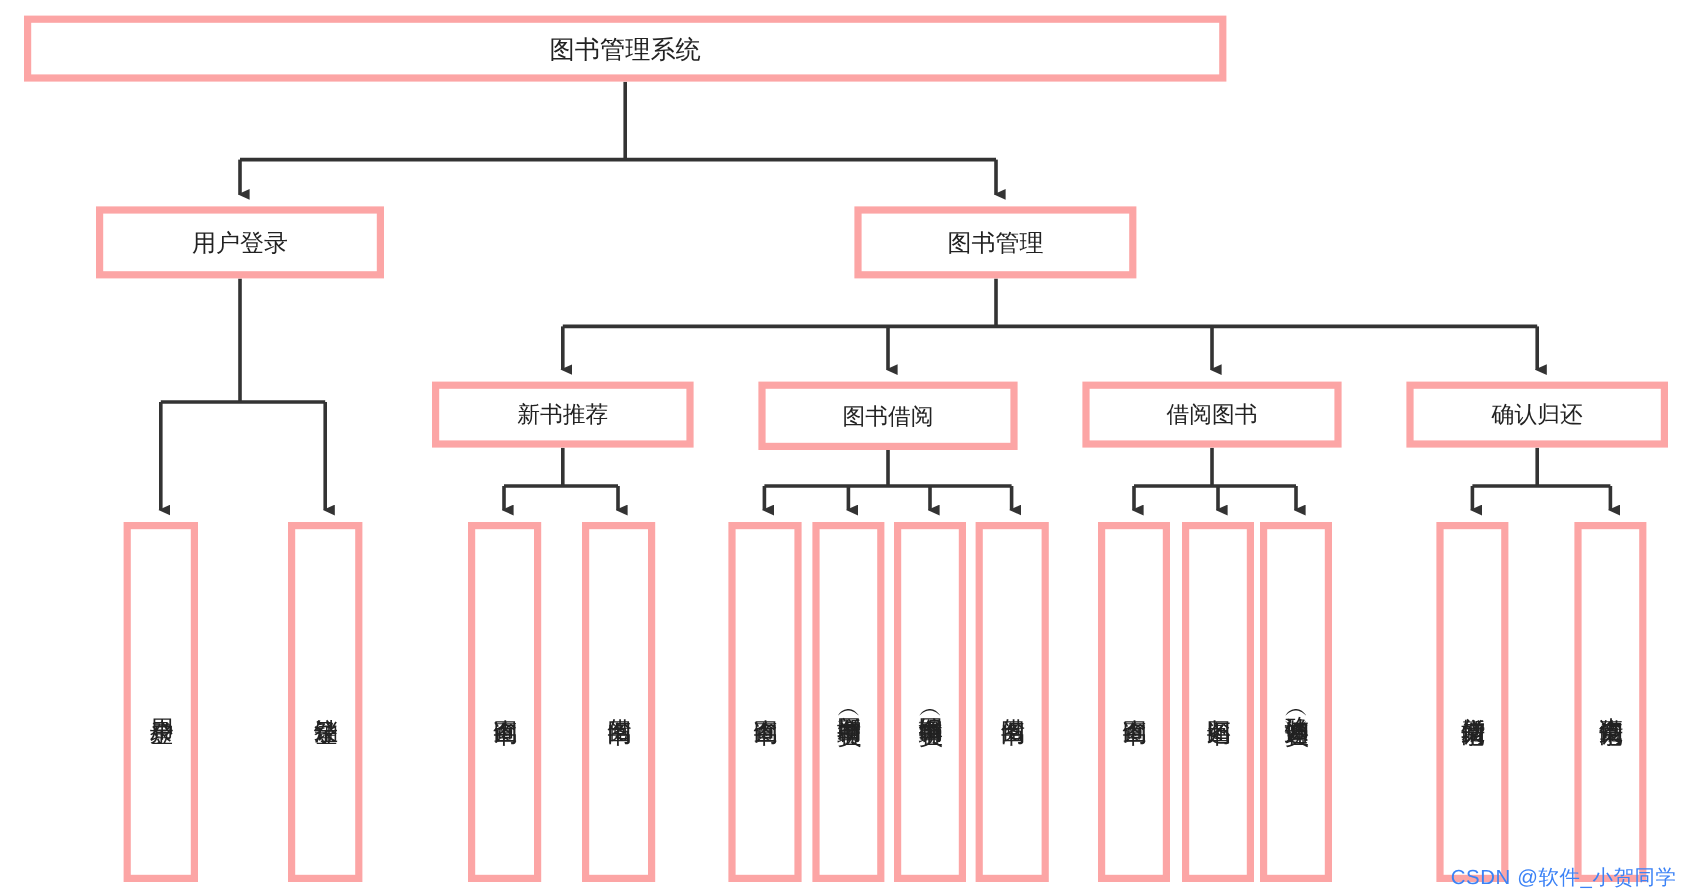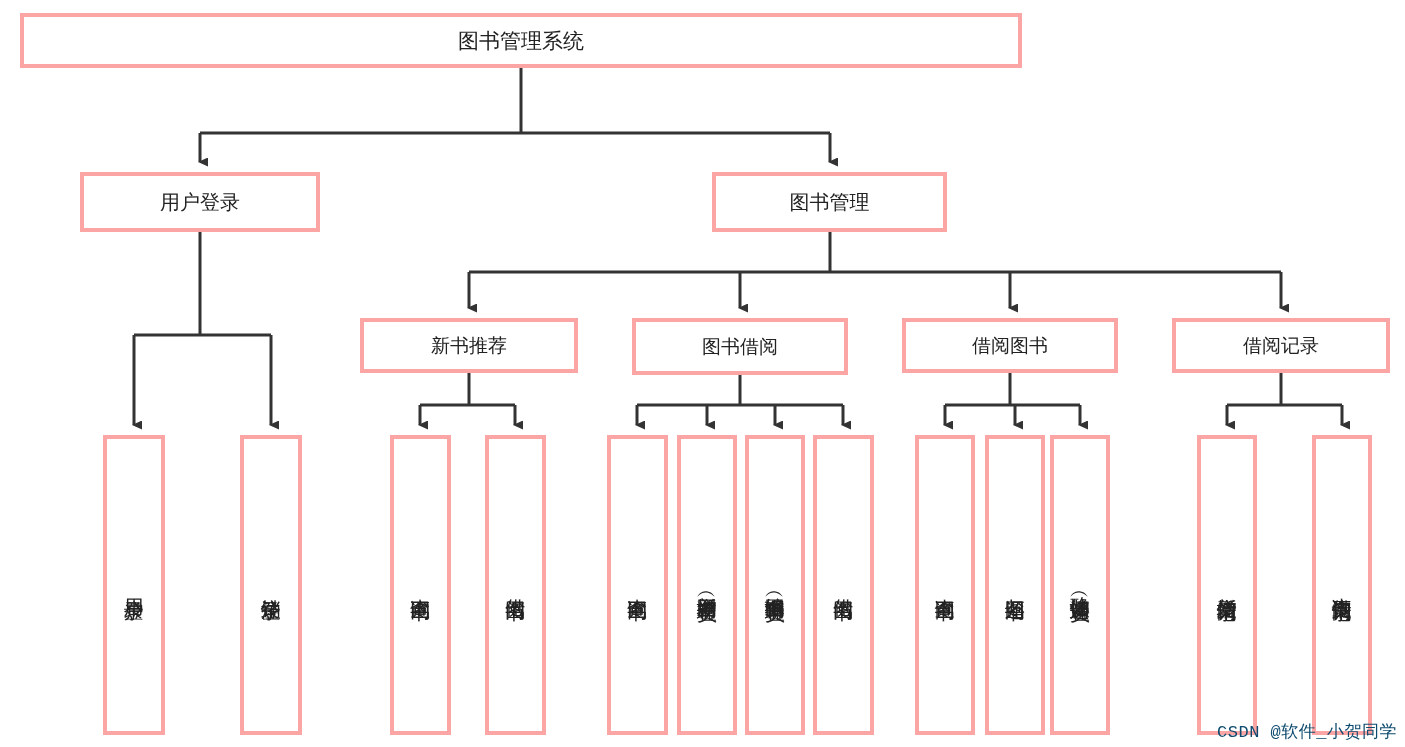--- a/index.html
+++ b/index.html
@@ -22,21 +22,21 @@
     left: 0;
     top: 0;
     width: 1405px;
     height: 747px;
     pointer-events: none;
   }
   .node {
     position: absolute;
     box-sizing: border-box;
     background: #ffffff;
-    border: 4px solid #fca5a5;
+    border: 6px solid #fca5a5;
     display: flex;
     align-items: center;
     justify-content: center;
     color: #222222;
     text-align: center;
   }
   .node.root {
     font-size: 21px;
   }
   .node.level1 {
@@ -62,24 +62,23 @@
     white-space: nowrap;
   }
   .label {
     display: block;
   }
   #watermark {
     position: absolute;
     right: 8px;
     bottom: 4px;
     font-size: 17px;
-    color: #0c4a6e;
+    color: #3b82f6;
     letter-spacing: 0.5px;
     white-space: nowrap;
-    font-family: Liberation Mono, monospace;
   }
 </style>
 </head>
 <body>
 
 <div id="diagram">
 
   <svg id="connectors" viewBox="0 0 1405 747" width="1405" height="747" xmlns="http://www.w3.org/2000/svg">
     <defs>
       <marker id="arrow" markerWidth="10" markerHeight="10" refX="4.5" refY="8" orient="auto" markerUnits="userSpaceOnUse">
@@ -145,21 +144,21 @@
   <div class="node level2" style="left:360px; top:318px; width:218px; height:55px;">
     <span class="label">新书推荐</span>
   </div>
   <div class="node level2" style="left:632px; top:318px; width:216px; height:57px;">
     <span class="label">图书借阅</span>
   </div>
   <div class="node level2" style="left:902px; top:318px; width:216px; height:55px;">
     <span class="label">借阅图书</span>
   </div>
   <div class="node level2" style="left:1172px; top:318px; width:218px; height:55px;">
-    <span class="label">借阅记录</span>
+    <span class="label">确认归还</span>
   </div>
 
   <div class="node leaf" style="left:103px; top:435px; width:62px; height:300px;">
     <span class="label">用户登录</span>
   </div>
   <div class="node leaf" style="left:240px; top:435px; width:62px; height:300px;">
     <span class="label">注销登录</span>
   </div>
 
   <div class="node leaf" style="left:390px; top:435px; width:61px; height:300px;">

